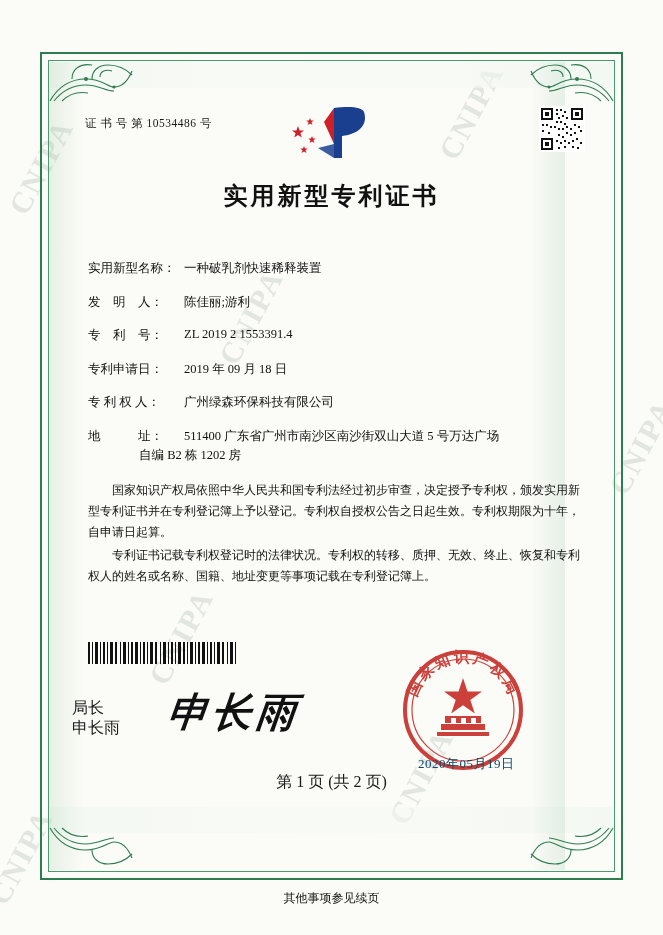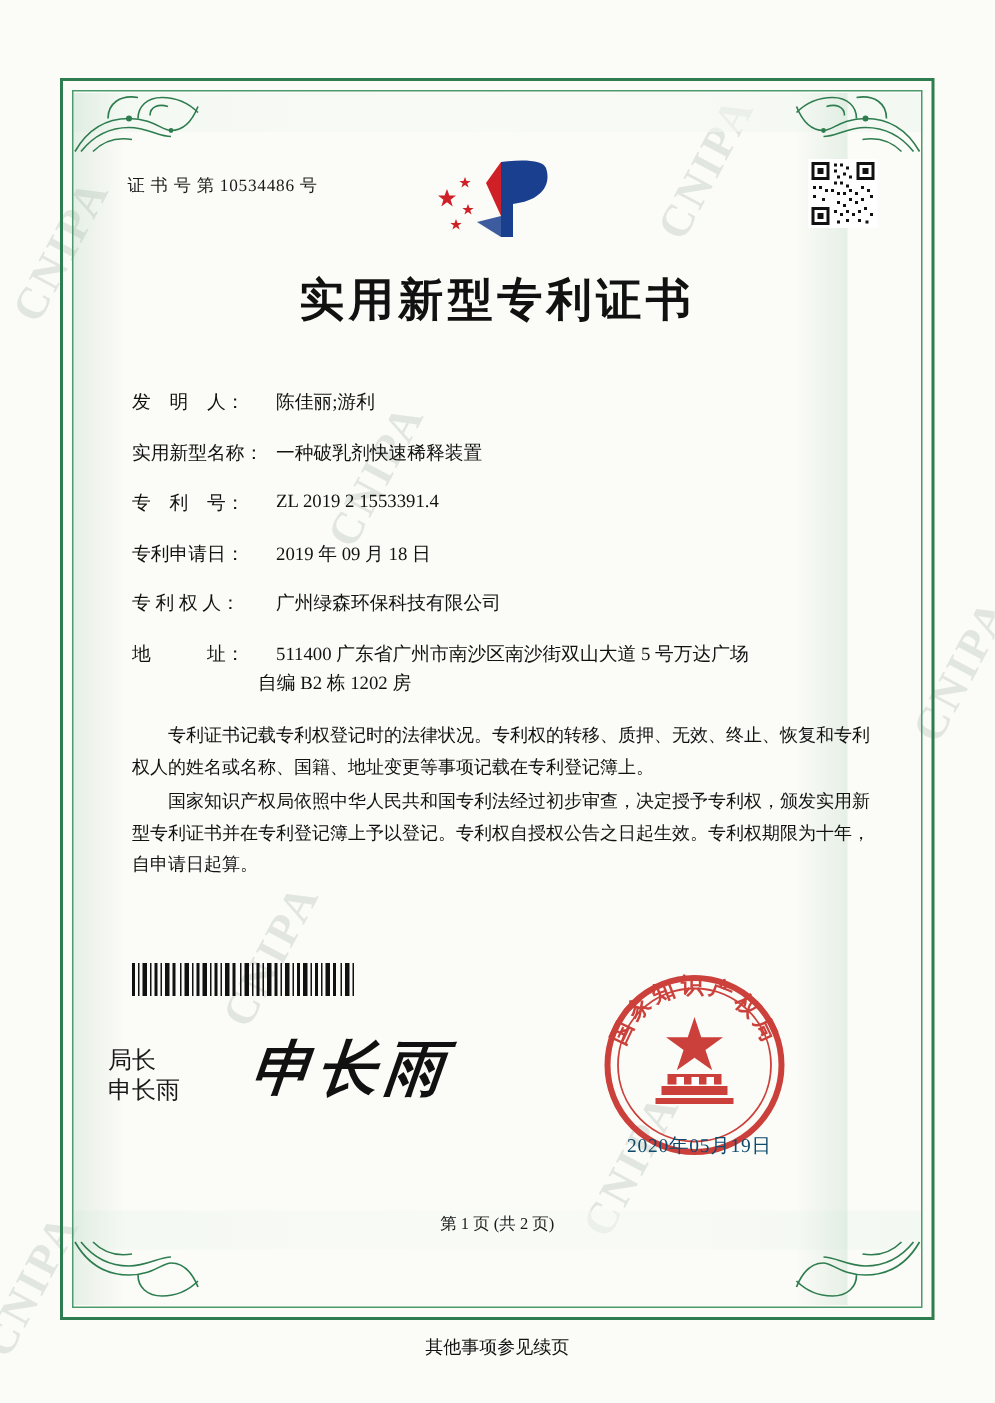--- a/index.html
+++ b/index.html
@@ -86,35 +86,35 @@
   .logo{
     position:absolute;left:0;right:0;top:42px;height:62px;
   }
   .logo-inner{width:120px;margin:0 auto;position:relative;height:62px;}
 
   .title{
     position:absolute;left:0;right:0;top:120px;
     text-align:center;
     font-family:"DejaVu Sans","Liberation Sans",sans-serif;
     font-weight:bold;
-    font-size:30px;
+    font-size:24px;
     letter-spacing:3px;
     color:#111;
   }
 
   .fields{
     position:absolute;left:40px;top:200px;width:490px;
     font-family:"Liberation Serif","DejaVu Serif",serif;
     font-size:12.5px;
     color:#111;
   }
   .row{display:flex;align-items:flex-start;margin-bottom:16.5px;}
   .lbl{width:96px;flex:0 0 96px;letter-spacing:0px;}
   .val{flex:1;}
-  .val2{margin-left:84px;}
+  .val2{margin-left:51px;}
   .row-grant{display:flex;margin-bottom:10px;}
   .grant-left{width:250px;flex:0 0 250px;display:flex;}
   .grant-right{display:flex;}
   .grant-right .lbl{width:86px;flex:0 0 86px;}
 
   .para{
     position:absolute;left:40px;top:420px;width:492px;
     font-family:"Liberation Serif","DejaVu Serif",serif;
     font-size:12px;line-height:21px;text-align:justify;
     color:#111;
@@ -143,23 +143,23 @@
     position:absolute;left:345px;top:580px;width:140px;height:140px;
   }
   .seal-date{
     position:absolute;left:370px;top:695px;
     color:#0c4a6e;font-size:13px;
     font-family:"Liberation Serif","DejaVu Serif",serif;
     letter-spacing:.5px;
   }
 
   .page-no{
-    position:absolute;left:0;right:0;top:748px;text-align:center;
-    font-family:"Liberation Serif","DejaVu Serif",serif;
-    font-size:11px;
+    position:absolute;left:0;right:0;top:712px;text-align:center;
+    font-family:"Liberation Serif","DejaVu Serif",serif;
+    font-size:16px;
   }
 
   .footnote{
     position:absolute;left:0;right:0;top:890px;text-align:center;
     font-family:"Liberation Serif","DejaVu Serif",serif;
     font-size:12px;color:#111;z-index:6;
   }
 </style>
 </head>
 <body>
@@ -303,26 +303,26 @@
           <polygon points="32,44 33,46.6 35.8,46.6 33.5,48.3 34.4,51 32,49.4 29.6,51 30.5,48.3 28.2,46.6 31,46.6"></polygon>
         </g>
       </svg>
     </div>
   </div>
 
   <div class="title">实用新型专利证书</div>
 
   <div class="fields">
     <div class="row">
+      <div class="lbl">实用新型名称：</div>
+      <div class="val">一种破乳剂快速稀释装置</div>
+    </div>
+    <div class="row">
       <div class="lbl">发　明　人：</div>
       <div class="val">陈佳丽;游利</div>
-    </div>
-    <div class="row">
-      <div class="lbl">实用新型名称：</div>
-      <div class="val">一种破乳剂快速稀释装置</div>
     </div>
     <div class="row">
       <div class="lbl">专　利　号：</div>
       <div class="val">ZL 2019 2 1553391.4</div>
     </div>
     <div class="row">
       <div class="lbl">专利申请日：</div>
       <div class="val">2019 年 09 月 18 日</div>
     </div>
     <div class="row">
@@ -333,22 +333,22 @@
       <div class="lbl">地　　　址：</div>
       <div class="val">511400 广东省广州市南沙区南沙街双山大道 5 号万达广场</div>
     </div>
     <div class="val2" style="margin-bottom:16px;">自编 B2 栋 1202 房</div>
 
     <div class="row-grant">
     </div>
   </div>
 
   <div class="para">
+    <p>国家知识产权局依照中华人民共和国专利法经过初步审查，决定授予专利权，颁发实用新型专利证书并在专利登记簿上予以登记。专利权自授权公告之日起生效。专利权期限为十年，自申请日起算。</p>
     <p>专利证书记载专利权登记时的法律状况。专利权的转移、质押、无效、终止、恢复和专利权人的姓名或名称、国籍、地址变更等事项记载在专利登记簿上。</p>
-    <p>国家知识产权局依照中华人民共和国专利法经过初步审查，决定授予专利权，颁发实用新型专利证书并在专利登记簿上予以登记。专利权自授权公告之日起生效。专利权期限为十年，自申请日起算。</p>
   </div>
 
   <div class="barcode">
     <svg width="200" height="22" viewBox="0 0 200 22">
       <g fill="#111">
         <rect x="0" y="0" width="2" height="22"></rect>
           <rect x="4" y="0" width="1" height="22"></rect>
         <rect x="7" y="0" width="3" height="22"></rect>
           <rect x="12" y="0" width="1" height="22"></rect>
         <rect x="15" y="0" width="2" height="22"></rect>

